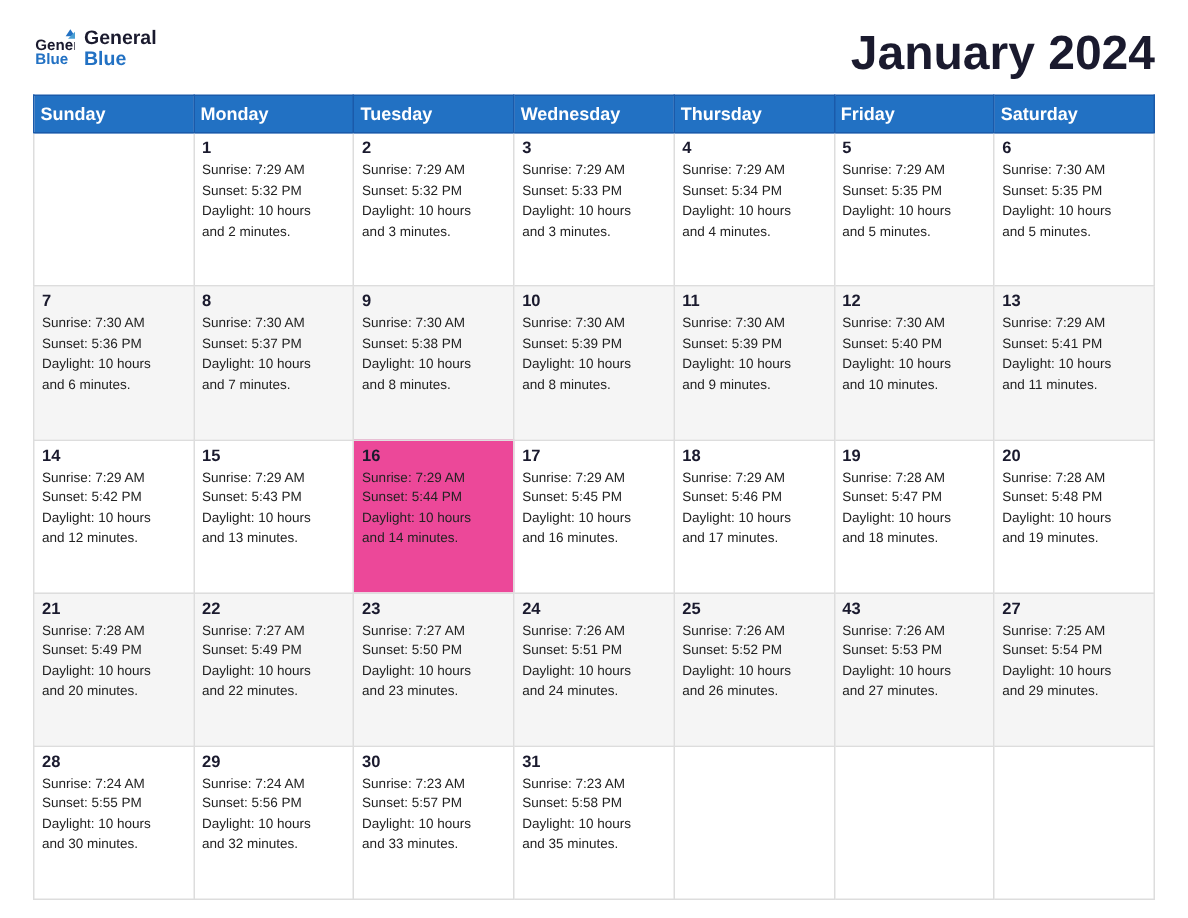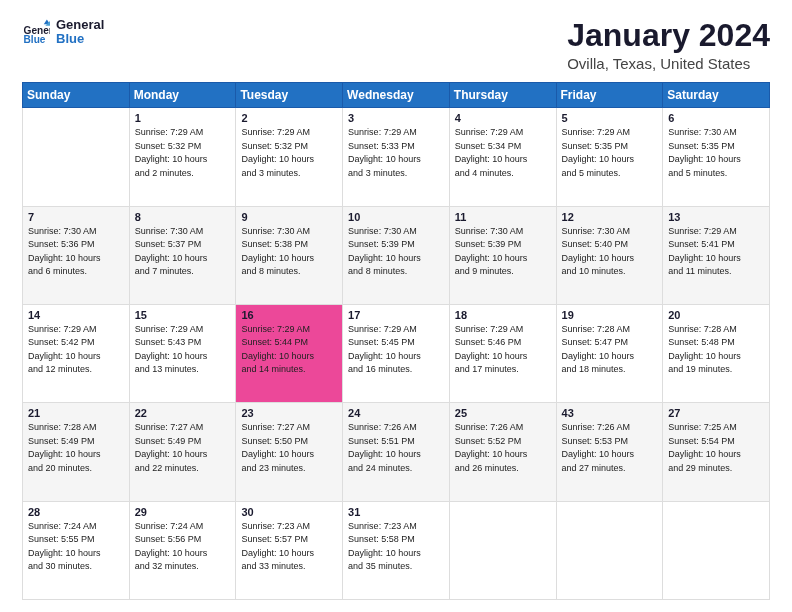--- a/index.html
+++ b/index.html
@@ -26,21 +26,21 @@
     .logo {
       display: flex;
       align-items: center;
       gap: 4px;
     }
     .logo-icon {
       width: 28px;
       height: 28px;
     }
     .title-block {
-      text-align: left;
+      text-align: center;
     }
     .main-title {
       font-size: 32px;
       font-weight: bold;
       color: #1a1a2e;
       line-height: 1.1;
     }
     .subtitle {
       font-size: 15px;
       color: #444;
@@ -98,21 +98,20 @@
         <polygon points="28,8 36,8 32,2" fill="#2271c3"></polygon>
         <polygon points="30,10 36,10 36,4" fill="#4a9fd4"></polygon>
       </svg>
       <div style="display:flex;flex-direction:column;line-height:1.1;margin-left:2px;">
         <span style="font-size:13px;font-weight:bold;color:#1a1a2e;">General</span>
         <span style="font-size:13px;font-weight:bold;color:#2271c3;">Blue</span>
       </div>
     </div>
     <div class="title-block">
       <div class="main-title">January 2024</div>
-      <div class="subtitle">Ovilla, Texas, United States</div>
     </div>
   </div>
 
   <table class="calendar">
     <thead>
       <tr>
       <th>Sunday</th>
           <th>Monday</th>
           <th>Tuesday</th>
           <th>Wednesday</th>

